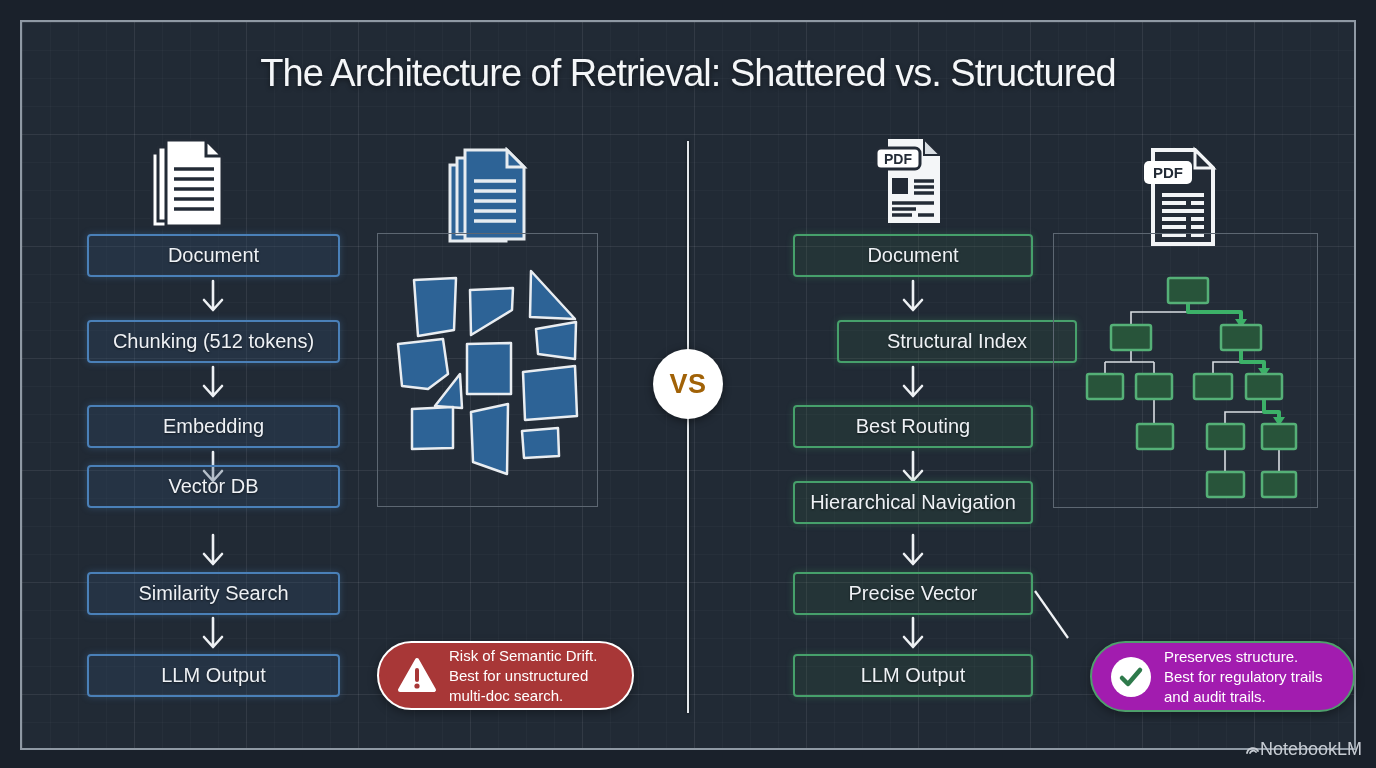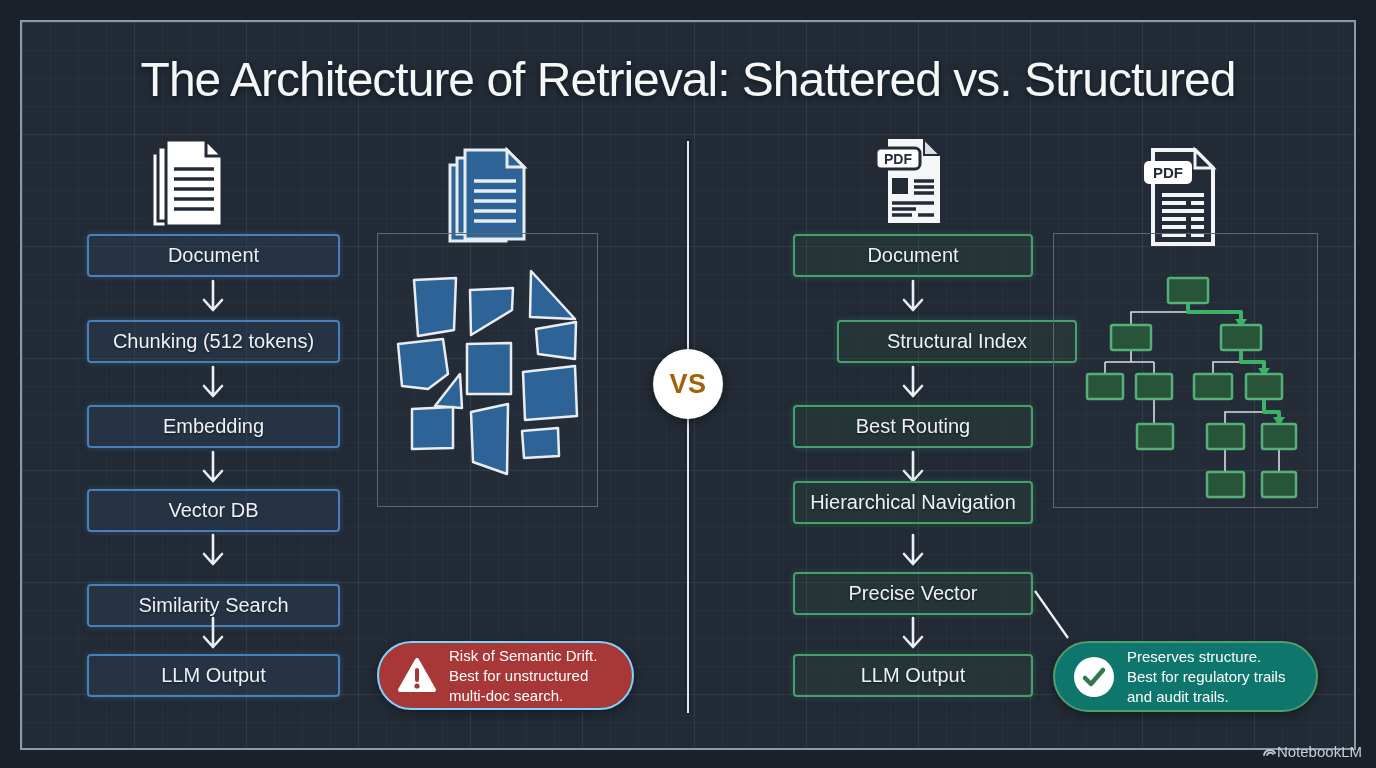--- a/index.html
+++ b/index.html
@@ -15,21 +15,21 @@
     background-image:
       linear-gradient(rgba(255,255,255,0.055) 1px, transparent 1px),
       linear-gradient(90deg, rgba(255,255,255,0.055) 1px, transparent 1px),
       linear-gradient(rgba(255,255,255,0.022) 1px, transparent 1px),
       linear-gradient(90deg, rgba(255,255,255,0.022) 1px, transparent 1px);
     background-size:112px 112px, 112px 112px, 28px 28px, 28px 28px;
   }
 
   .title {
     position:absolute; left:0; top:52px; width:1376px;
-    text-align:center; font-size:48px; letter-spacing:-1px;
+    text-align:center; font-size:38px; letter-spacing:-1px;
     color:#f4f6f8; white-space:nowrap;
     text-shadow:0 2px 5px rgba(0,0,0,0.45);
   }
 
   .flow-box {
     position:absolute; height:43px; border-radius:4px;
     display:flex; align-items:center; justify-content:center;
     font-size:20px; color:#eef1f5; text-shadow:0 1px 2px rgba(0,0,0,0.5);
   }
   .flow-box.blue {
@@ -69,36 +69,36 @@
   }
 
   .callout {
     position:absolute; border-radius:36px;
     display:flex; align-items:center;
     padding-left:18px;
     box-shadow:0 3px 10px rgba(0,0,0,0.35);
   }
   .callout.red {
     left:377px; top:641px; width:257px; height:69px;
-    background:#a83737; border:2px solid #7dd3fc;
+    background:#a83737; border:2px solid #ffffff;
   }
   .callout.green {
-    left:1053px; top:641px; width:265px; height:71px;
-    background:#0f766e; border:2px solid #4f9f6c;
+    left:1090px; top:641px; width:265px; height:71px;
+    background:#a21caf; border:2px solid #4f9f6c;
   }
   .callout .icon-wrap { flex:0 0 auto; margin-right:12px; display:flex; }
   .callout .text { font-size:15px; line-height:20px; color:#ffffff; }
   .callout .text span { display:block; }
 
   .connector-svg { position:absolute; left:0; top:0; pointer-events:none; }
 
   .watermark {
     position:absolute; right:14px; bottom:8px;
     display:flex; align-items:center; gap:0;
-    font-size:15px; color:#c7ccd3;
+    font-size:18px; color:#c7ccd3;
   }
 </style>
 </head>
 <body>
 
 <div class="canvas">
   <div class="frame"></div>
 
   <div class="title">The Architecture of Retrieval: Shattered vs. Structured</div>
 
@@ -178,27 +178,27 @@
       </div>
     <svg class="flow-arrow" style="top:365px;" viewBox="0 0 24 38">
         <path d="M12,2 V28 M3,21 L12,31 L21,21" fill="none" stroke="#eef1f4" stroke-width="2.6" stroke-linecap="round" stroke-linejoin="round"></path>
       </svg>
     <div class="flow-box blue" style="top:405px;">
         <span>Embedding</span>
       </div>
     <svg class="flow-arrow" style="top:450px;" viewBox="0 0 24 38">
         <path d="M12,2 V28 M3,21 L12,31 L21,21" fill="none" stroke="#eef1f4" stroke-width="2.6" stroke-linecap="round" stroke-linejoin="round"></path>
       </svg>
-    <div class="flow-box blue" style="top:489px;text-align:center;">
+    <div class="flow-box blue" style="top:465px;text-align:center;">
         <span>Vector DB</span>
       </div>
     <svg class="flow-arrow" style="top:533px;" viewBox="0 0 24 38">
         <path d="M12,2 V28 M3,21 L12,31 L21,21" fill="none" stroke="#eef1f4" stroke-width="2.6" stroke-linecap="round" stroke-linejoin="round"></path>
       </svg>
-    <div class="flow-box blue" style="top:584px;">
+    <div class="flow-box blue" style="top:572px;">
         <span>Similarity Search</span>
       </div>
     <svg class="flow-arrow" style="top:616px;" viewBox="0 0 24 38">
         <path d="M12,2 V28 M3,21 L12,31 L21,21" fill="none" stroke="#eef1f4" stroke-width="2.6" stroke-linecap="round" stroke-linejoin="round"></path>
       </svg>
     <div class="flow-box blue" style="top:654px;">
         <span>LLM Output</span>
       </div>
   </div>
 

